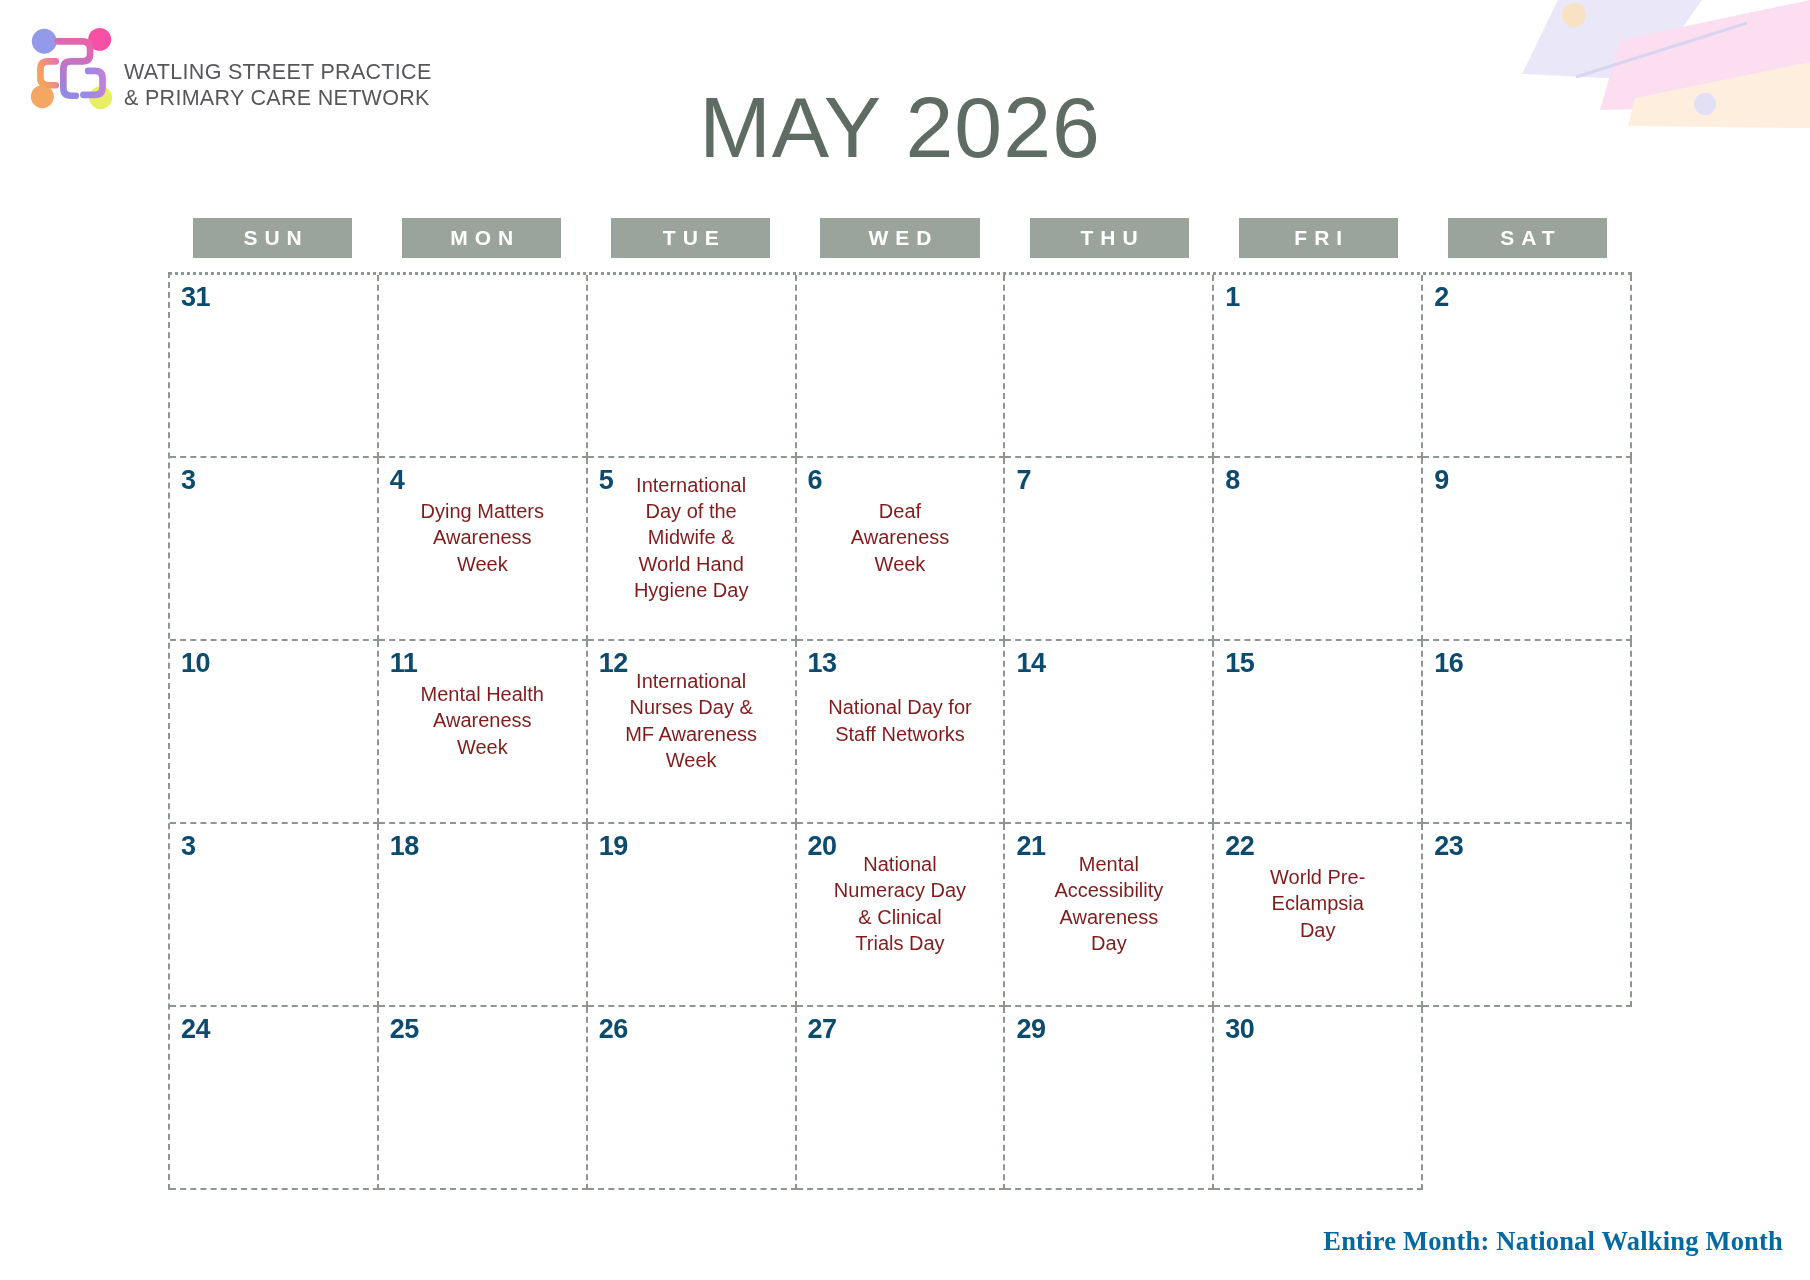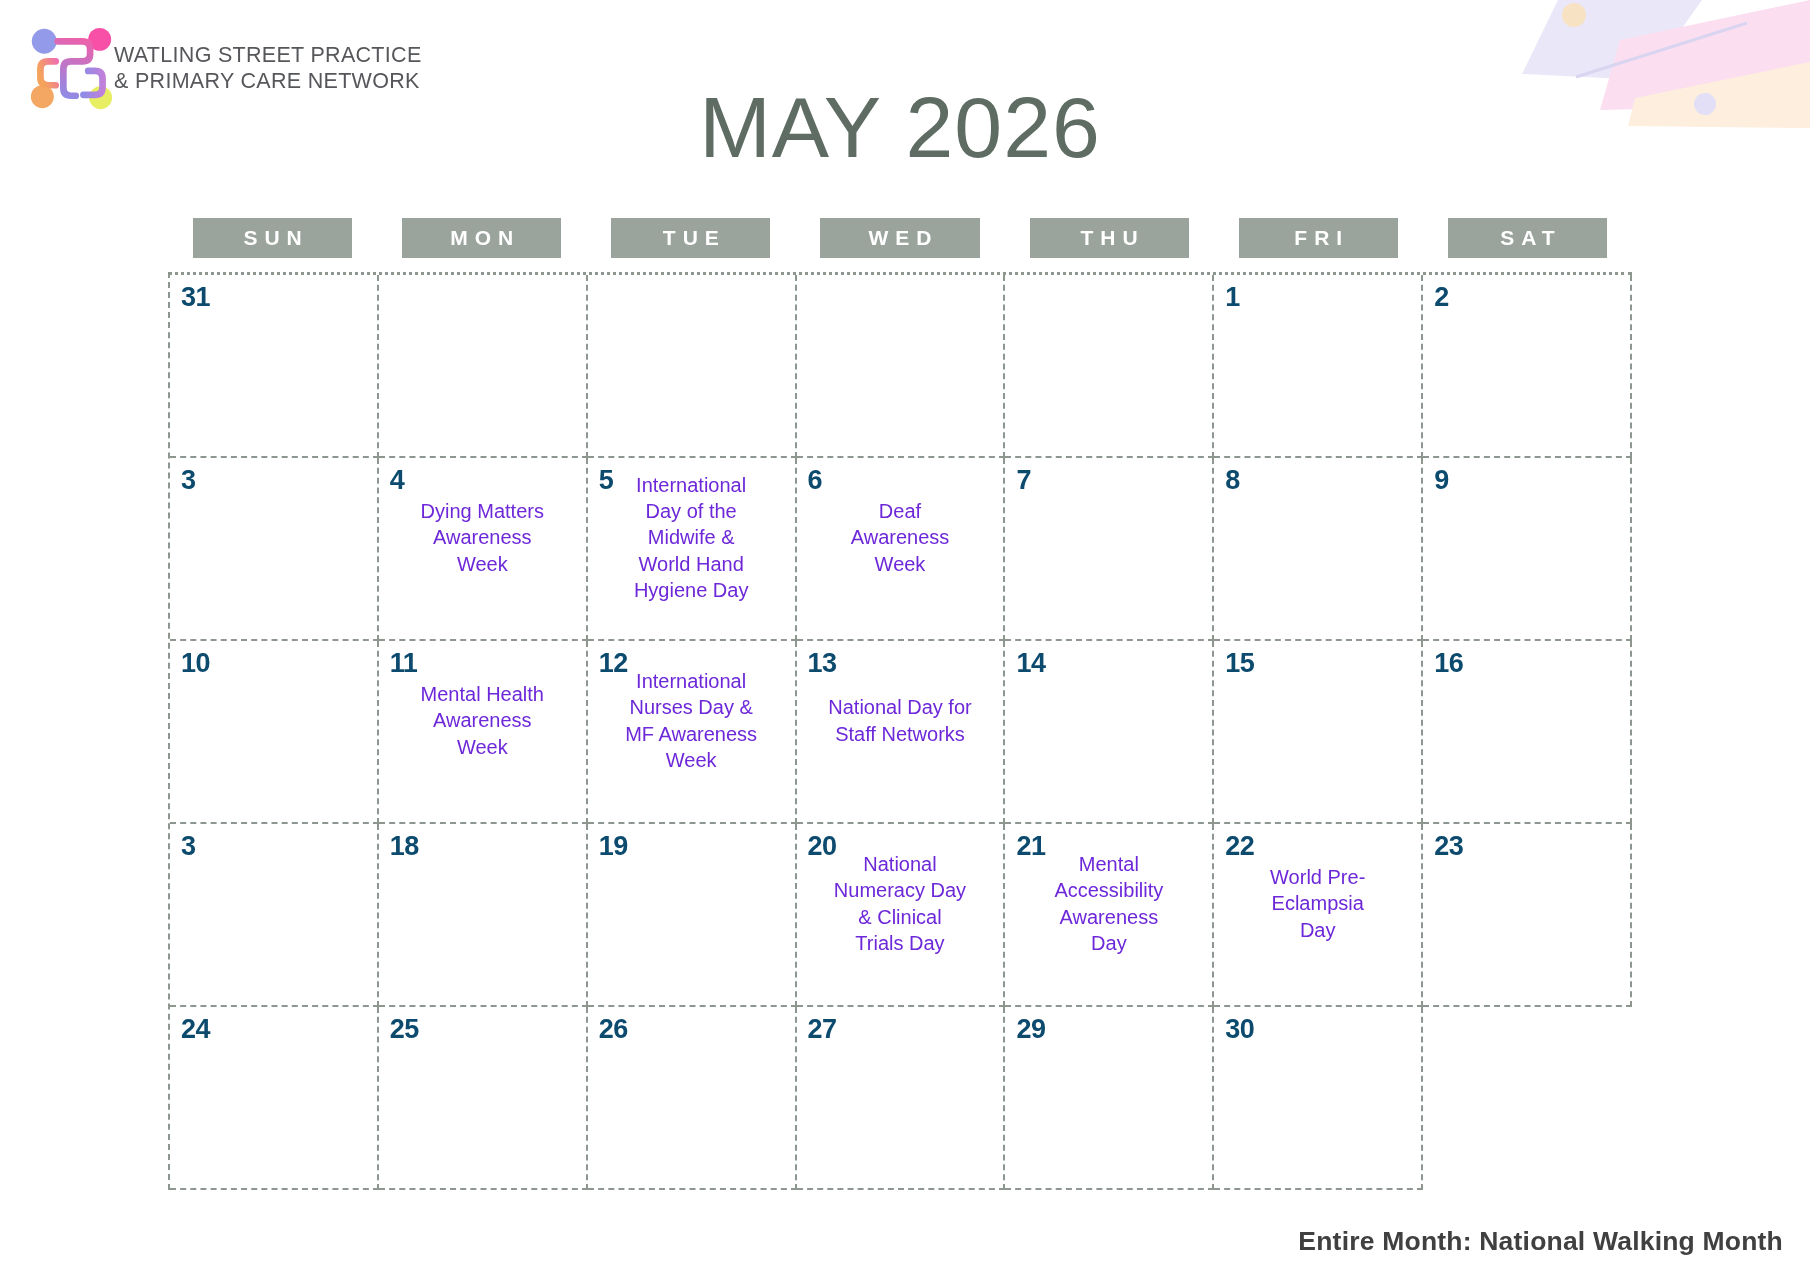--- a/index.html
+++ b/index.html
@@ -2,21 +2,21 @@
 <html><head>
 <meta charset="utf-8">
 <style>
   html,body{margin:0;padding:0;}
   body{
     width:1810px;height:1280px;position:relative;background:#ffffff;
     font-family:"Liberation Sans", sans-serif;overflow:hidden;
   }
 
   
-  .logo-wrap{position:absolute;left:28px;top:26px;display:flex;align-items:center;}
+  .logo-wrap{position:absolute;left:28px;top:26px;display:flex;align-items:flex-end;gap:10px;}
   .logo-svg{width:86px;height:86px;display:block;}
   .brand-text{font-size:21.5px;color:#56575a;letter-spacing:.3px;line-height:1.2;font-weight:400;}
 
   .title{
     position:absolute;left:168px;top:84px;width:1464px;text-align:center;
     font-size:86px;line-height:1;color:#5e6c64;letter-spacing:1px;font-weight:400;
   }
 
   .decor{position:absolute;right:0;top:0;width:520px;height:175px;pointer-events:none;}
 
@@ -36,26 +36,26 @@
     position:relative;border-right:2px dashed #8e978f;border-bottom:2px dashed #8e978f;
     box-sizing:border-box;display:flex;align-items:center;justify-content:center;
     padding:20px 10px 42px;
   }
   .num{
     position:absolute;top:7px;left:11px;font-size:27px;font-weight:bold;
     color:#0c4a6e;letter-spacing:-.5px;
   }
   .evt{
     width:100%;text-align:center;font-size:20px;line-height:1.32;
-    color:#6d28d9;white-space:pre-line;
+    color:#7f1d1d;white-space:pre-line;
   }
 
   .footer{
     position:absolute;right:27px;top:1226px;font-size:26.5px;font-weight:bold;
-    color:#404040;letter-spacing:.2px;
+    color:#0369a1;letter-spacing:.2px;font-family:Liberation Serif, serif;
   }
 </style>
 </head>
 <body>
 
 <svg class="decor" viewBox="0 0 520 175" aria-hidden="true">
   <polygon points="268,0 412,0 355,80 232,74" fill="#eae7f8"></polygon>
   <polygon points="330,40 520,0 520,105 310,110" fill="#fbdff0"></polygon>
   <polygon points="345,98 520,62 520,128 338,126" fill="#fdeedd"></polygon>
   <line x1="286" y1="77" x2="457" y2="23" stroke="#d9d5f1" stroke-width="3"></line>

